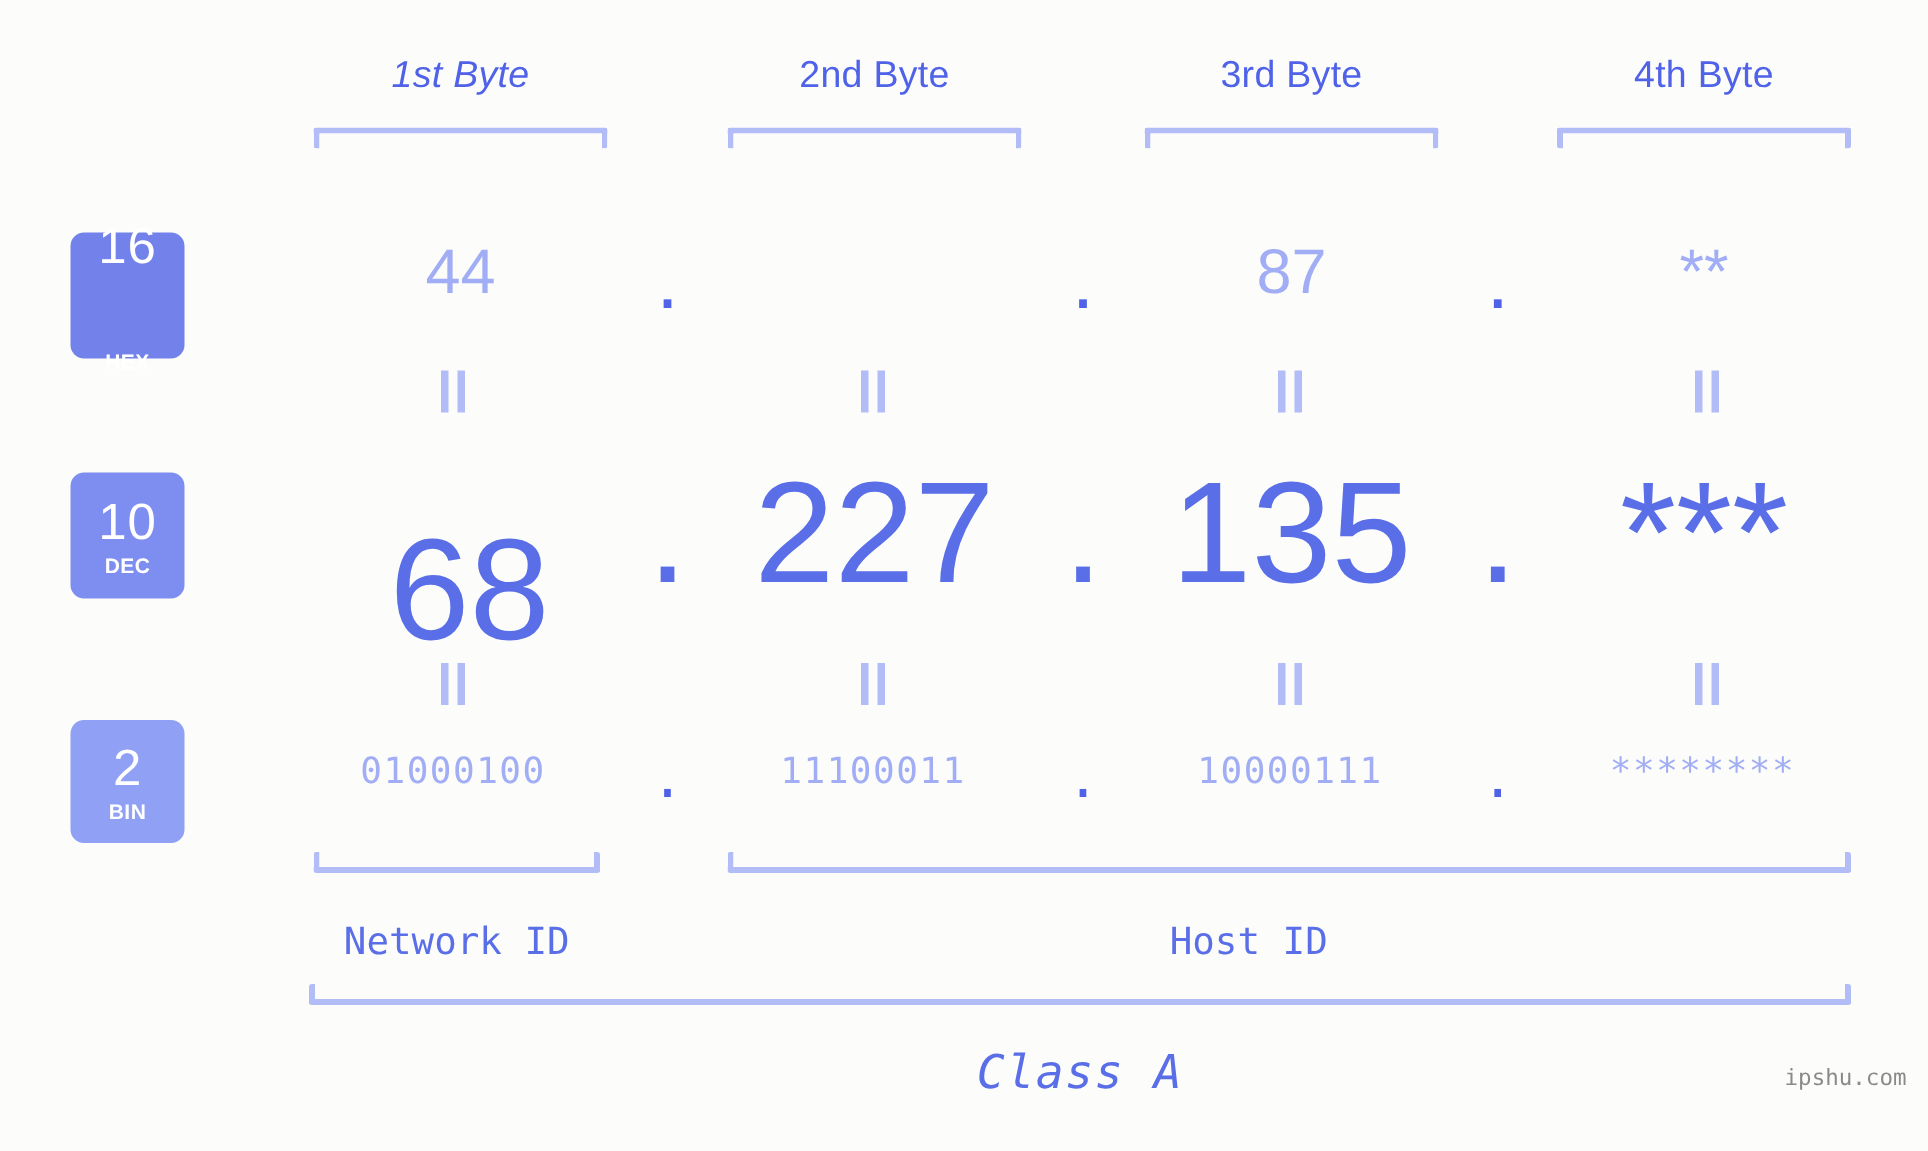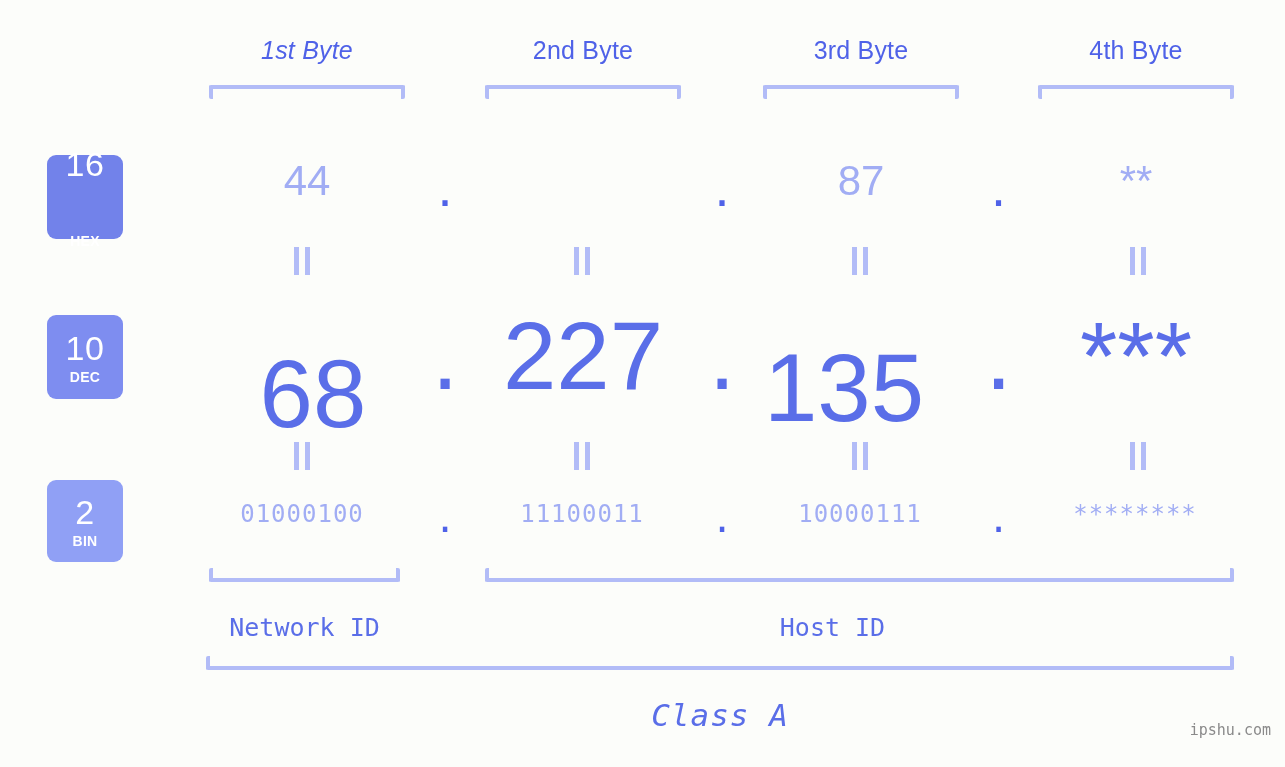--- a/index.html
+++ b/index.html
@@ -210,21 +210,21 @@
   </div>
   <div class="eq" style="left:1128px; top:247px;">
     <i></i>
       <i></i>
   </div>
 
   <div class="cell decval" style="left:215px; top:308px; width:196px;margin-top:38px;">68</div>
   <div class="cell decdot" style="left:405px; top:308px; width:80px;">.</div>
   <div class="cell decval" style="left:485px; top:308px; width:196px;">227</div>
   <div class="cell decdot" style="left:681px; top:308px; width:82px;">.</div>
-  <div class="cell decval" style="left:746px; top:308px; width:196px;margin-top:32px;">135</div>
+  <div class="cell decval" style="left:763px; top:308px; width:196px;">135</div>
   <div class="cell decdot" style="left:959px; top:308px; width:79px;">.</div>
   <div class="cell decval" style="left:1038px; top:308px; width:196px;">***</div>
 
   <div class="eq" style="left:292px; top:442px;">
     <i></i>
       <i></i>
   </div>
   <div class="eq" style="left:572px; top:442px;">
     <i></i>
       <i></i>
@@ -248,15 +248,15 @@
 
   <div class="bracket-up" style="left:209px; top:568px; width:191px;"></div>
   <div class="bracket-up" style="left:485px; top:568px; width:749px;"></div>
 
   <div class="idlabel" style="left:209px; top:613px; width:191px;">Network ID</div>
   <div class="idlabel" style="left:458px; top:613px; width:749px;">Host ID</div>
 
   <div class="bracket-up" style="left:206px; top:656px; width:1028px;"></div>
   <div class="classlabel" style="left:206px; top:697px; width:1028px;font-style:italic;">Class A</div>
 
-  <div class="watermark" style="right:14px; bottom:28px;">ipshu.com</div>
+  <div class="watermark" style="right:14px; bottom:40px;">ipshu.com</div>
 
 </div>
 
 </body></html>

